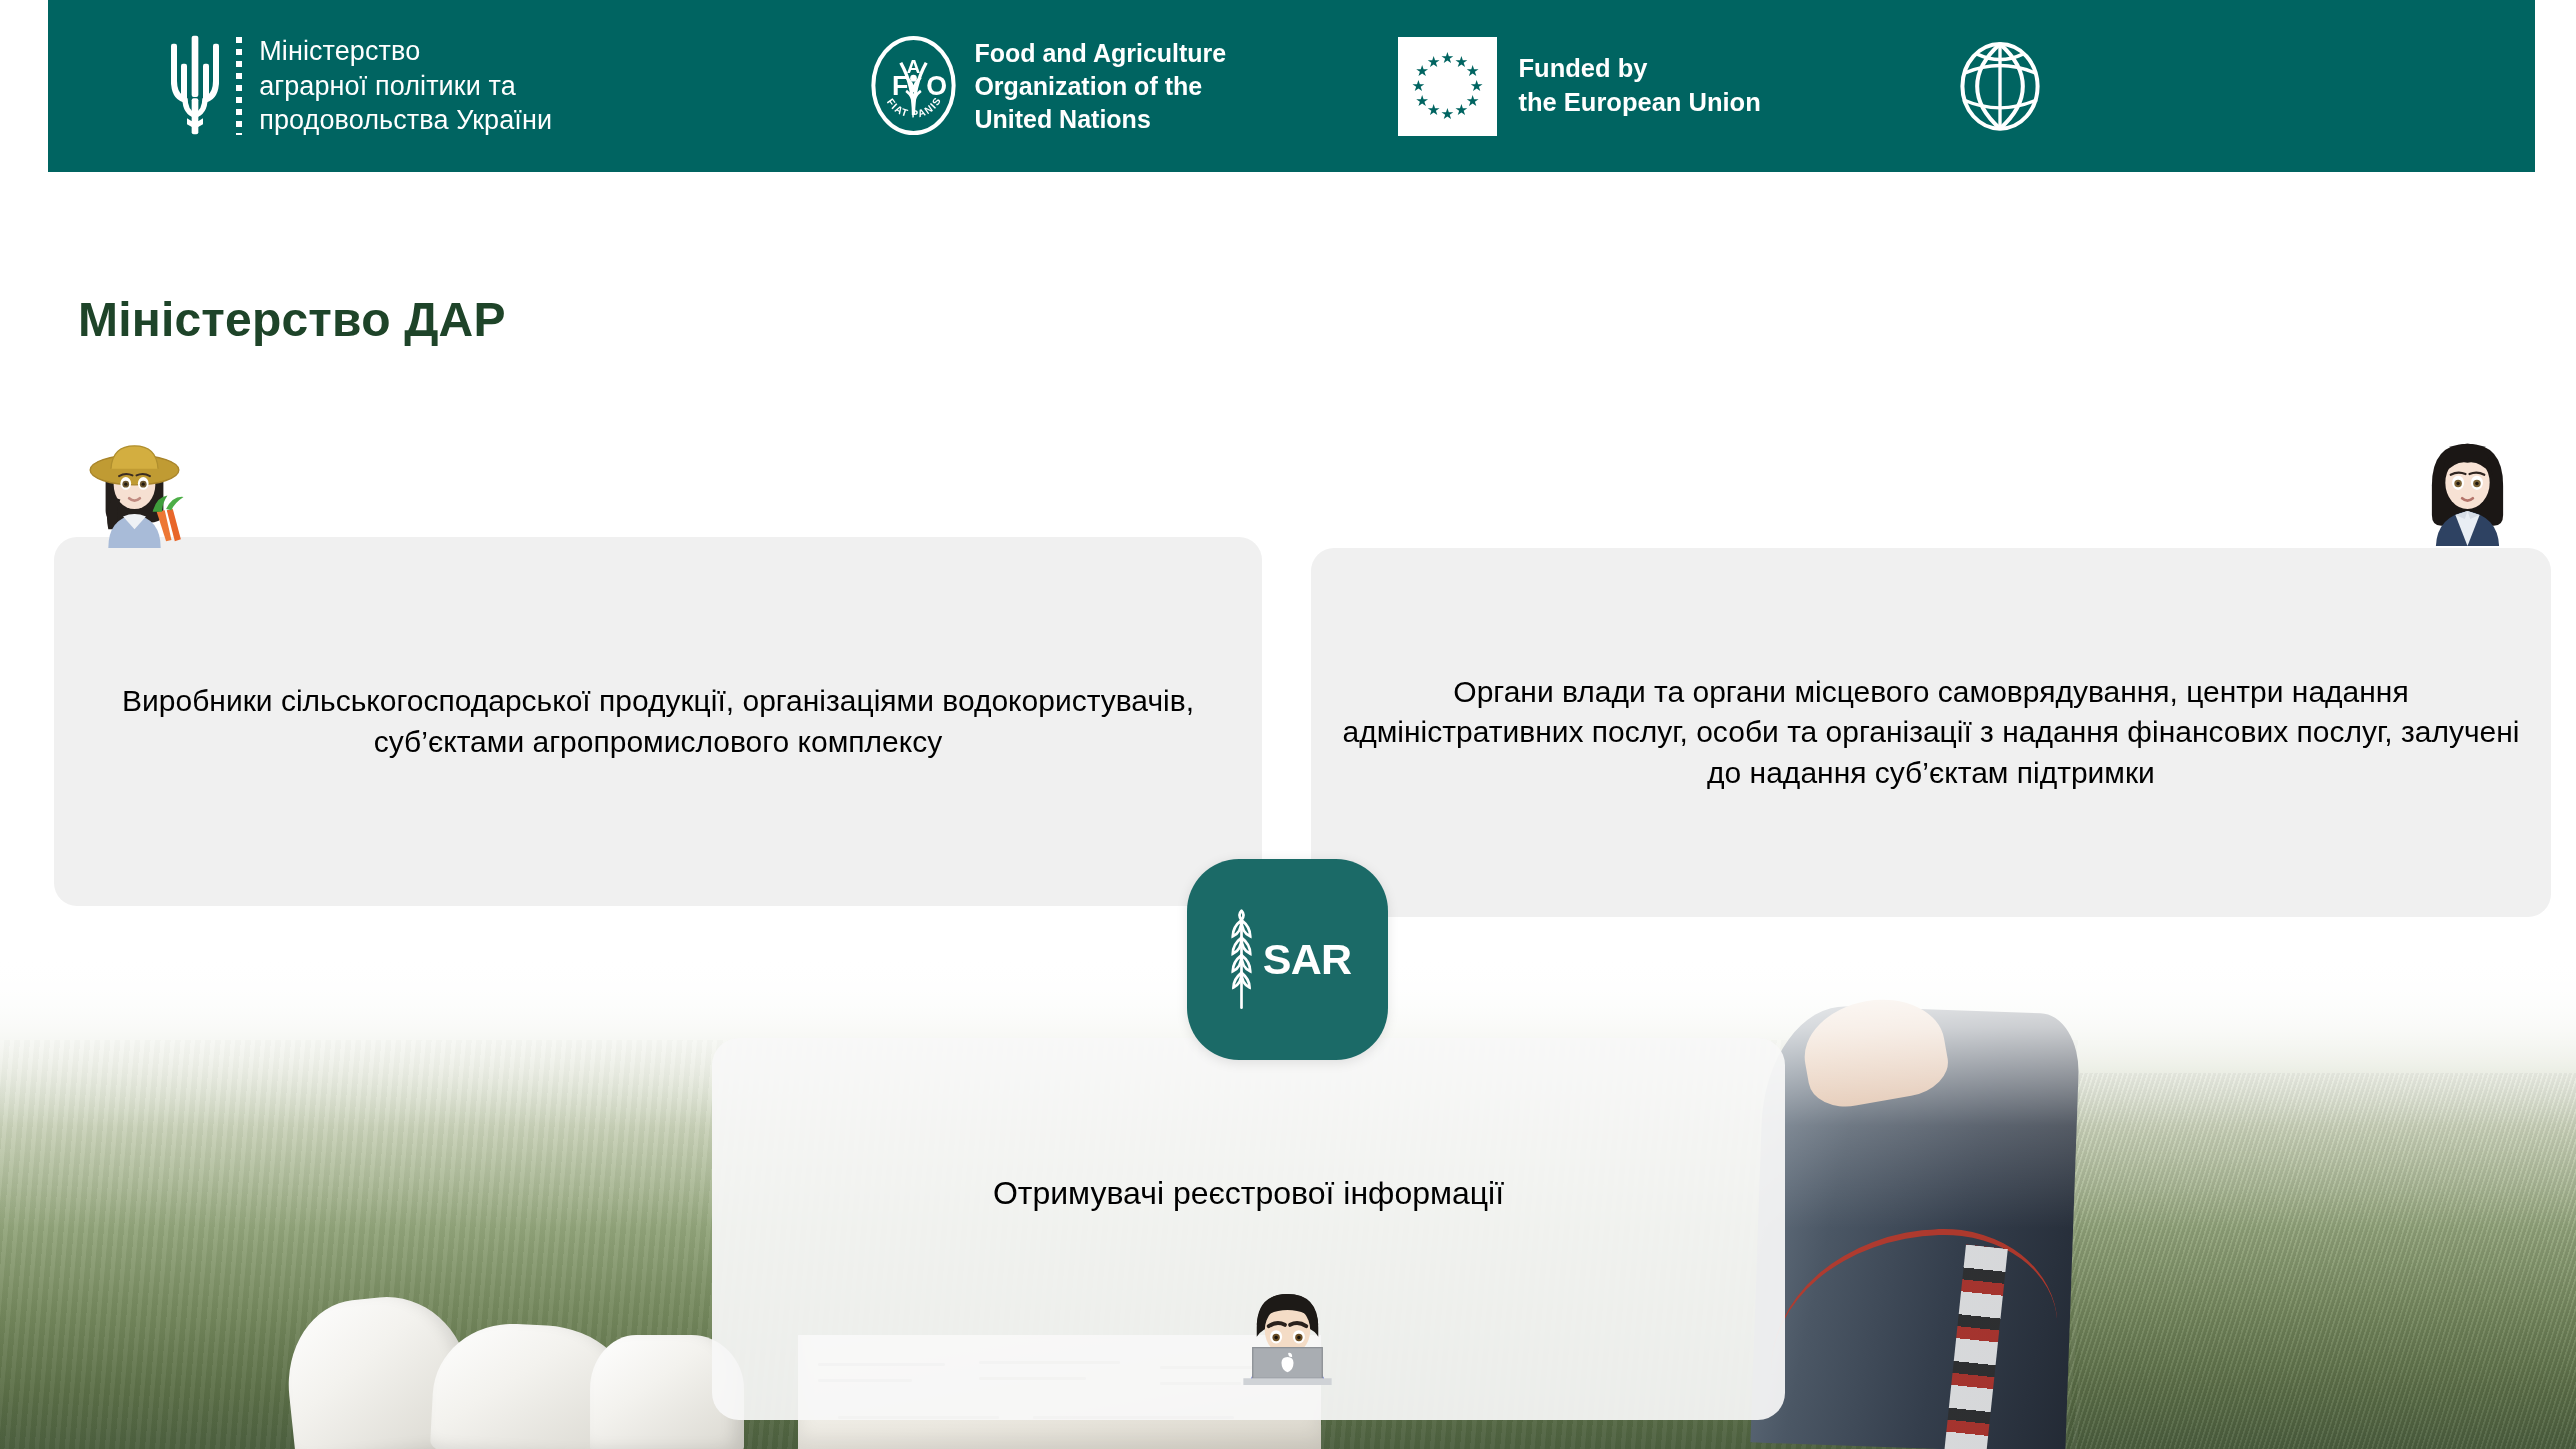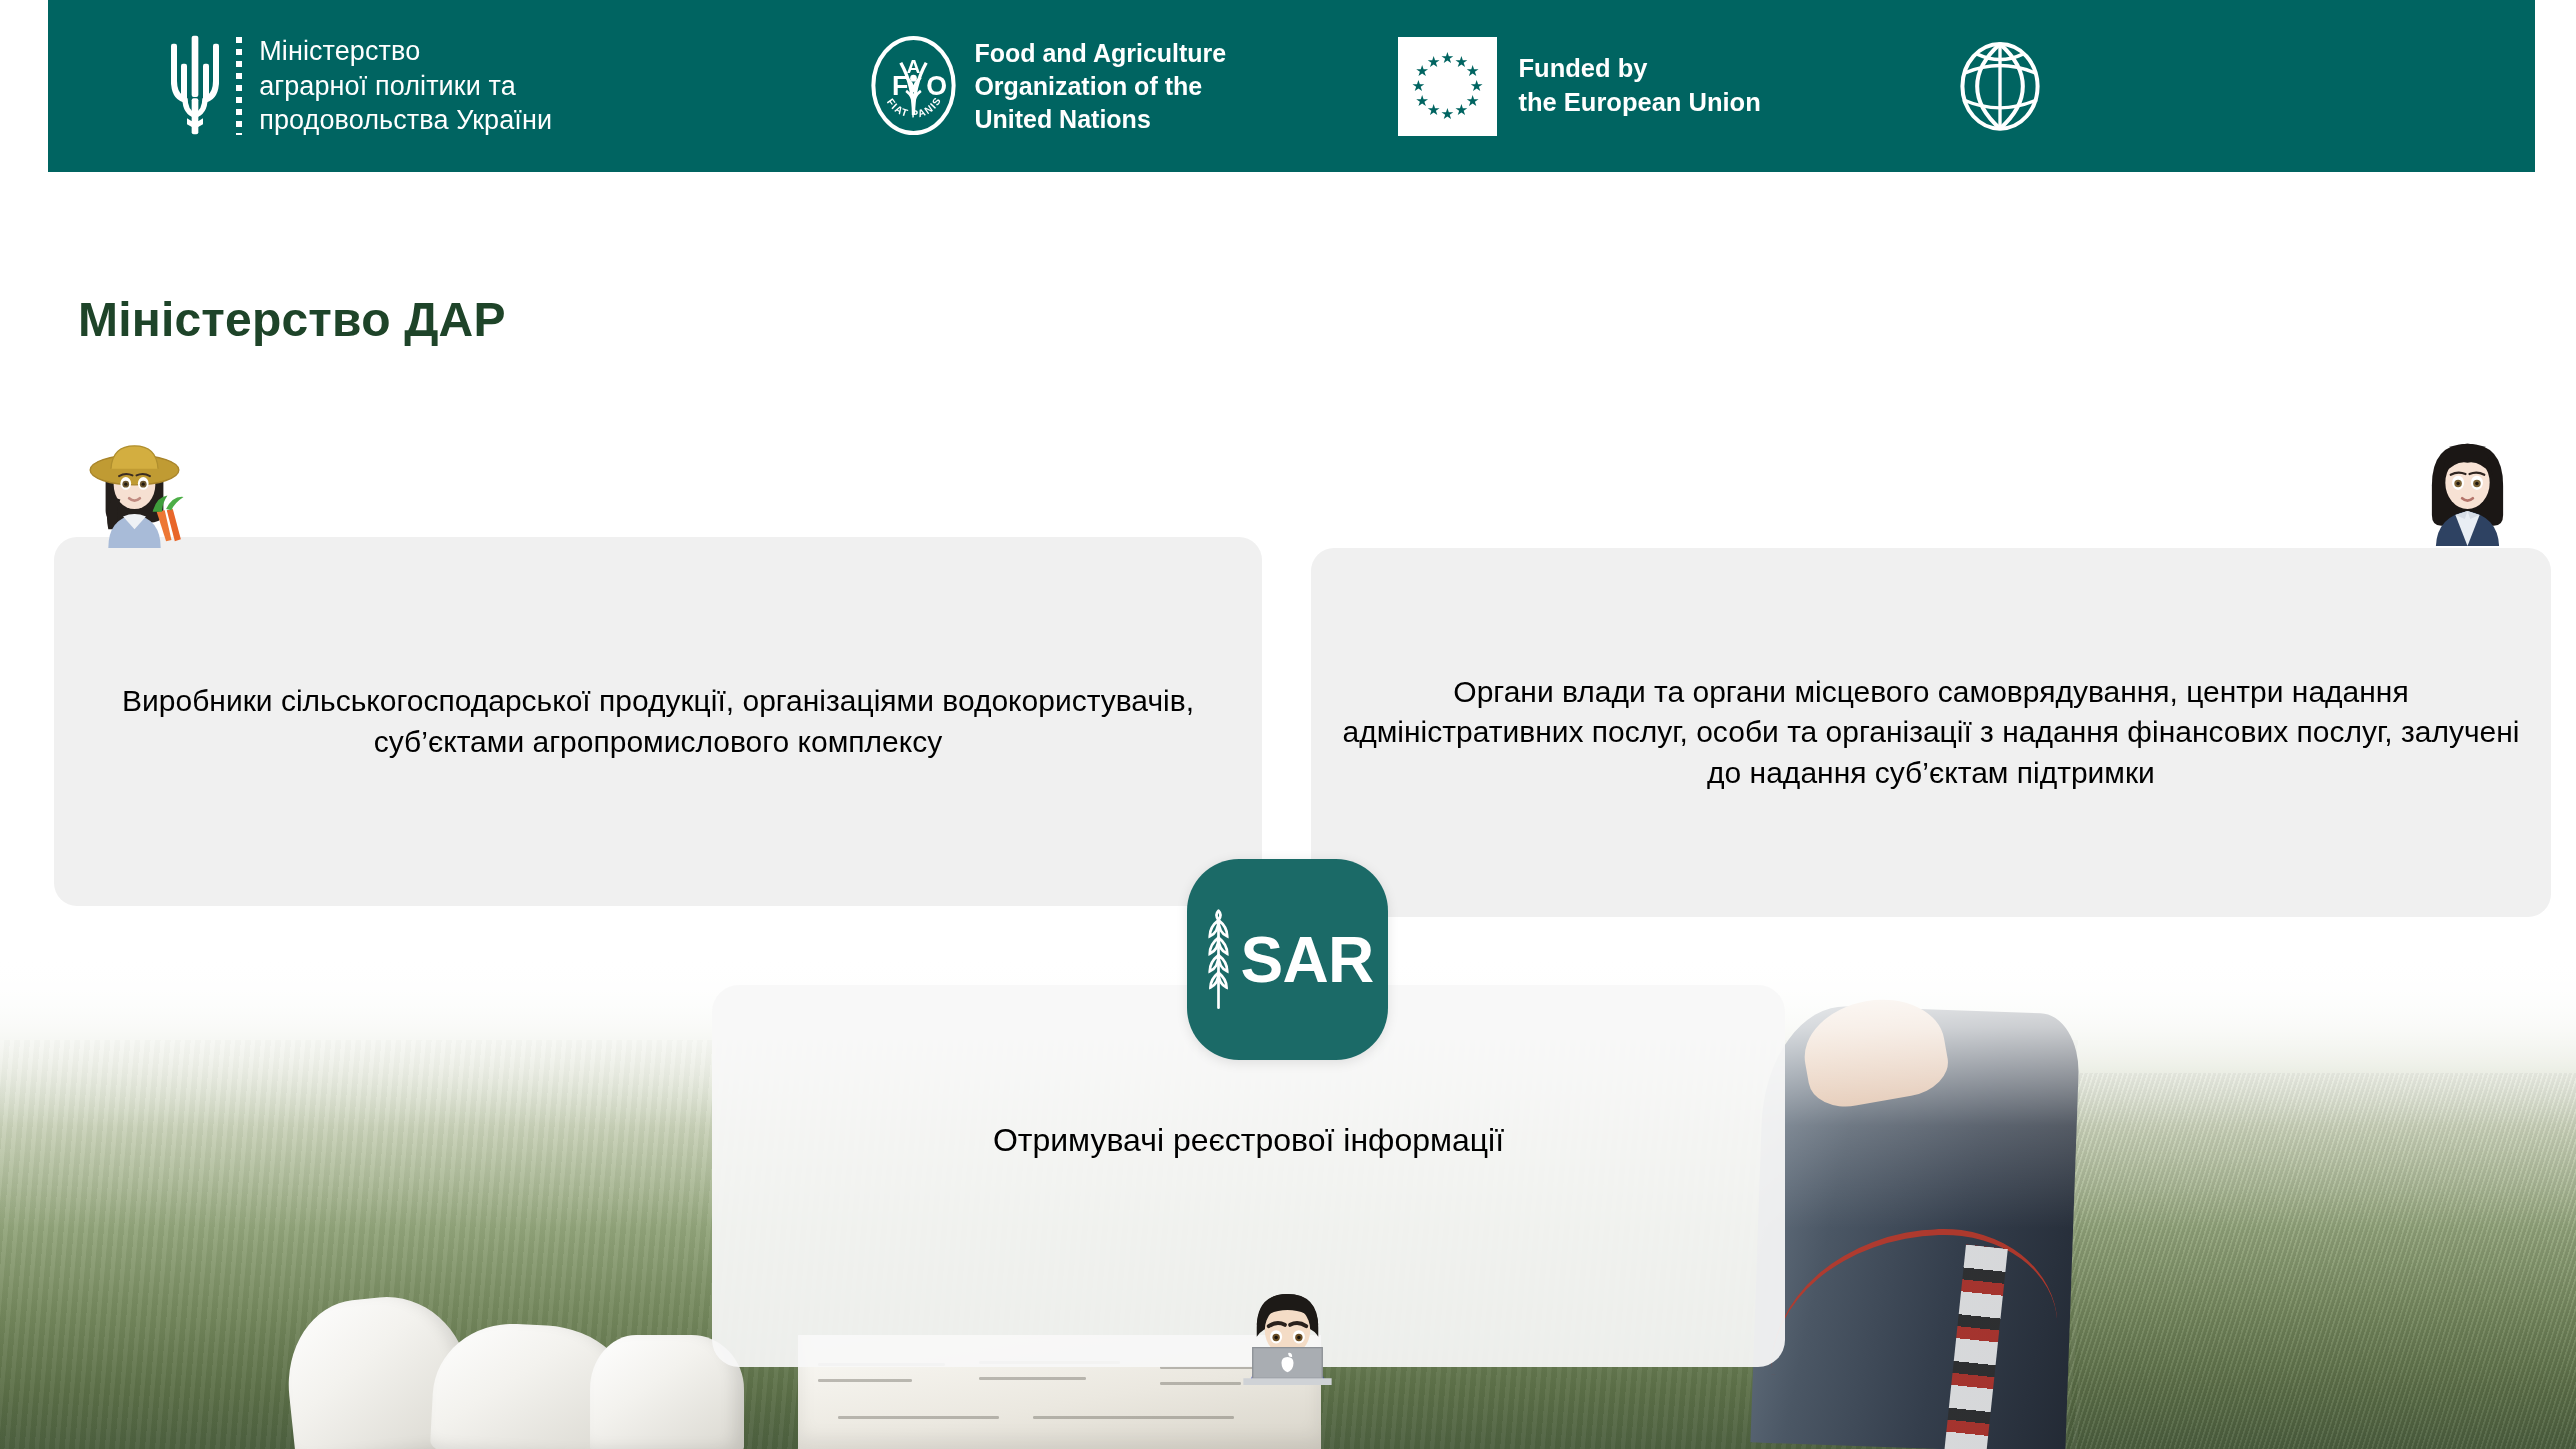--- a/index.html
+++ b/index.html
@@ -235,21 +235,21 @@
     font-size: 30px;
     line-height: 1.35;
     padding: 0 27px;
   }
 
   .card-producers { left: 54px;   top: 537px;  width: 1208px; height: 369px; }
   .card-authorities { left: 1311px; top: 548px; width: 1240px; height: 369px; }
 
   .card-recipients {
     left: 712px;
-    top: 985px;
+    top: 1038px;
     width: 1073px;
     height: 382px;
     background: rgba(248,248,248,0.93);
     border-radius: 27px;
     align-items: flex-start;
     padding-top: 134px;
     box-sizing: border-box;
     z-index: 6;
   }
   .card-recipients .card-text { font-size: 32px; }
@@ -279,21 +279,21 @@
     display: flex;
     align-items: center;
     justify-content: center;
     z-index: 9;
     box-shadow: 0 2.7px 12px rgba(0,0,0,0.10);
   }
   .sar-inner { display: flex; align-items: center; }
   .sar-wheat { width: 35px; height: 101px; margin-right: 4px; }
   .sar-word {
     color: #ffffff;
-    font-size: 64px;
+    font-size: 43px;
     font-weight: bold;
     letter-spacing: -0.7px;
     line-height: 1;
     text-align: center;
   }
 </style>
 </head>
 <body>
 
 <div class="bg-photo">

